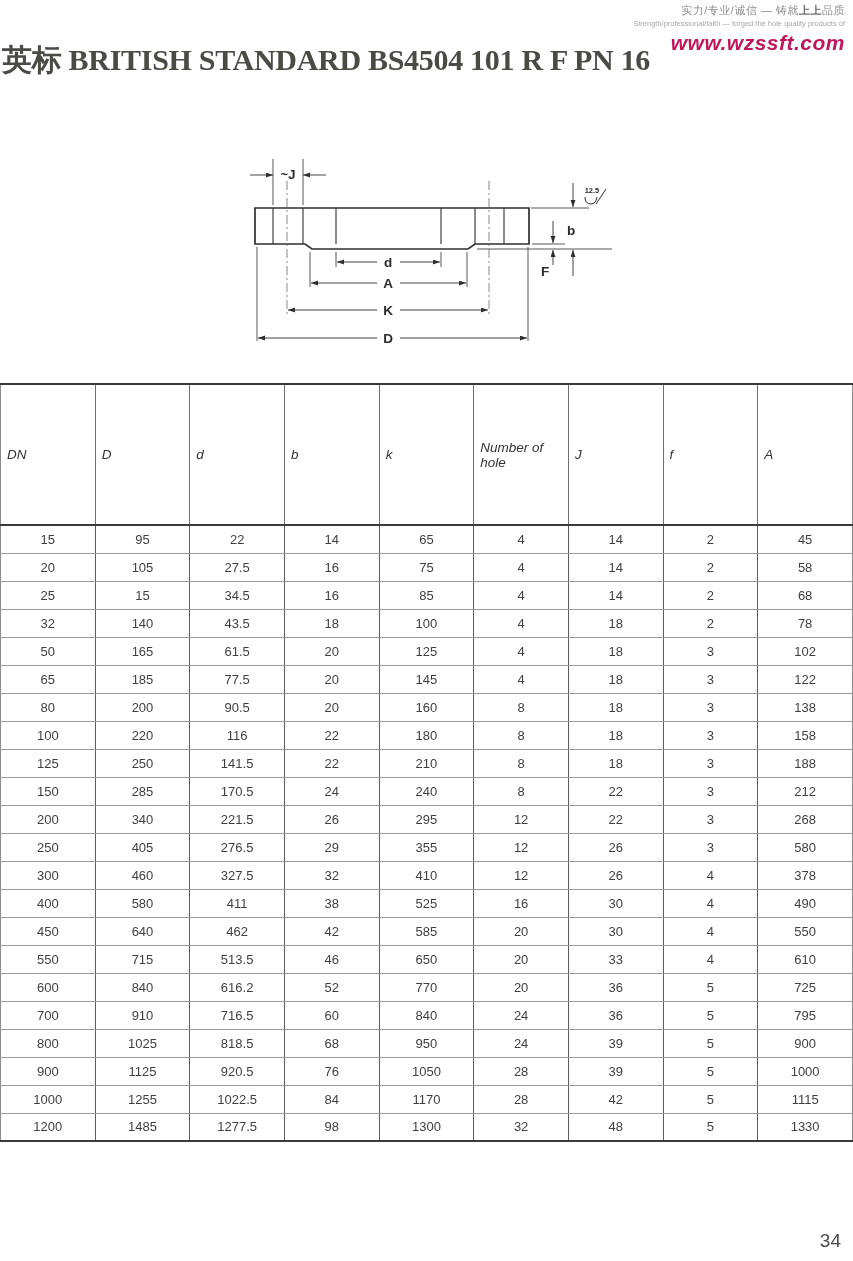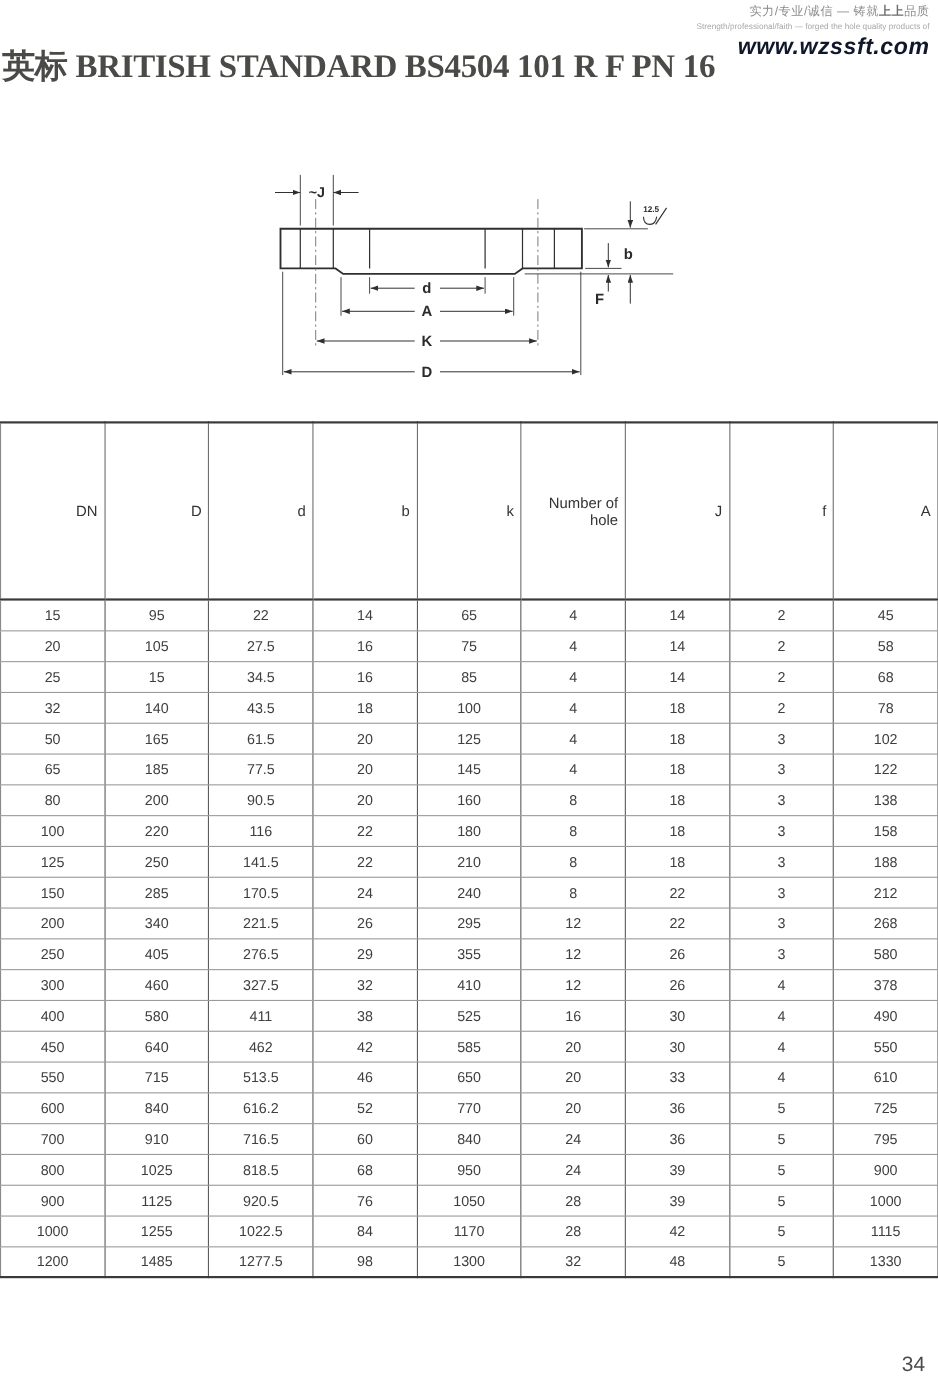--- a/index.html
+++ b/index.html
@@ -6,39 +6,39 @@
   html,body { background:#ffffff; }
   body {
     width:853px; height:1261px; position:relative; overflow:hidden;
     font-family:"Liberation Sans", sans-serif; color:#3f3f3f;
   }
   
   .brand-block { position:absolute; top:3px; right:8px; text-align:right; }
   .tagline-cn { font-size:11px; color:#8b8b8b; letter-spacing:0.5px; }
   .tagline-cn .brand-strong { font-weight:bold; color:#6e6e6e; }
   .tagline-en { font-size:7.5px; color:#a8a8a8; margin-top:1px; }
-  .website { font-size:21px; color:#0f172a; font-style:italic; font-weight:bold; margin-top:3px; letter-spacing:0.5px; }
+  .website { font-size:21px; color:#be185d; font-style:italic; font-weight:bold; margin-top:3px; letter-spacing:0.5px; }
   
   .page-title {
     position:absolute; left:2px; top:40px; font-size:30px; font-weight:600;
     color:#4a4a47; letter-spacing:-0.3px; white-space:nowrap;font-family:Liberation Serif, serif;
   }
   
   .diagram { position:absolute; left:0; top:145px; }
   .diagram text { font-weight:bold; fill:#2b2b2b; font-family:"Liberation Sans", sans-serif; }
   
   .dim-table-wrap { position:absolute; left:0; top:383px; width:853px; }
   table.dim-table {
     width:853px; border-collapse:collapse; table-layout:fixed;
     border-top:2.5px solid #3a3a3a; border-bottom:2.5px solid #3a3a3a;
   }
   table.dim-table th {
-    height:161px; font-size:13.5px; font-weight:normal; color:#333;
+    height:141px; font-size:13.5px; font-weight:normal; color:#333;
     border-bottom:2px solid #3a3a3a; border-left:1px solid #6f6f6f; border-right:1px solid #6f6f6f;
-    text-align:right; vertical-align:middle; padding:0 6px;
+    text-align:left; vertical-align:middle; padding:0 6px;font-style:italic;
   }
   table.dim-table td {
     height:28px; font-size:13px; color:#3f3f3f; text-align:center; vertical-align:middle;
     border-top:1px solid #9a9a9a; border-bottom:1px solid #9a9a9a;
     border-left:1px solid #5c5c5c; border-right:1px solid #5c5c5c;
   }
   table.dim-table th:first-child, table.dim-table td:first-child { border-left:1px solid #8a8a8a; }
   table.dim-table th:last-child,  table.dim-table td:last-child  { border-right:1px solid #8a8a8a; }
   
   .page-number { position:absolute; right:12px; top:1230px; font-size:19px; color:#4a4a4a; }

